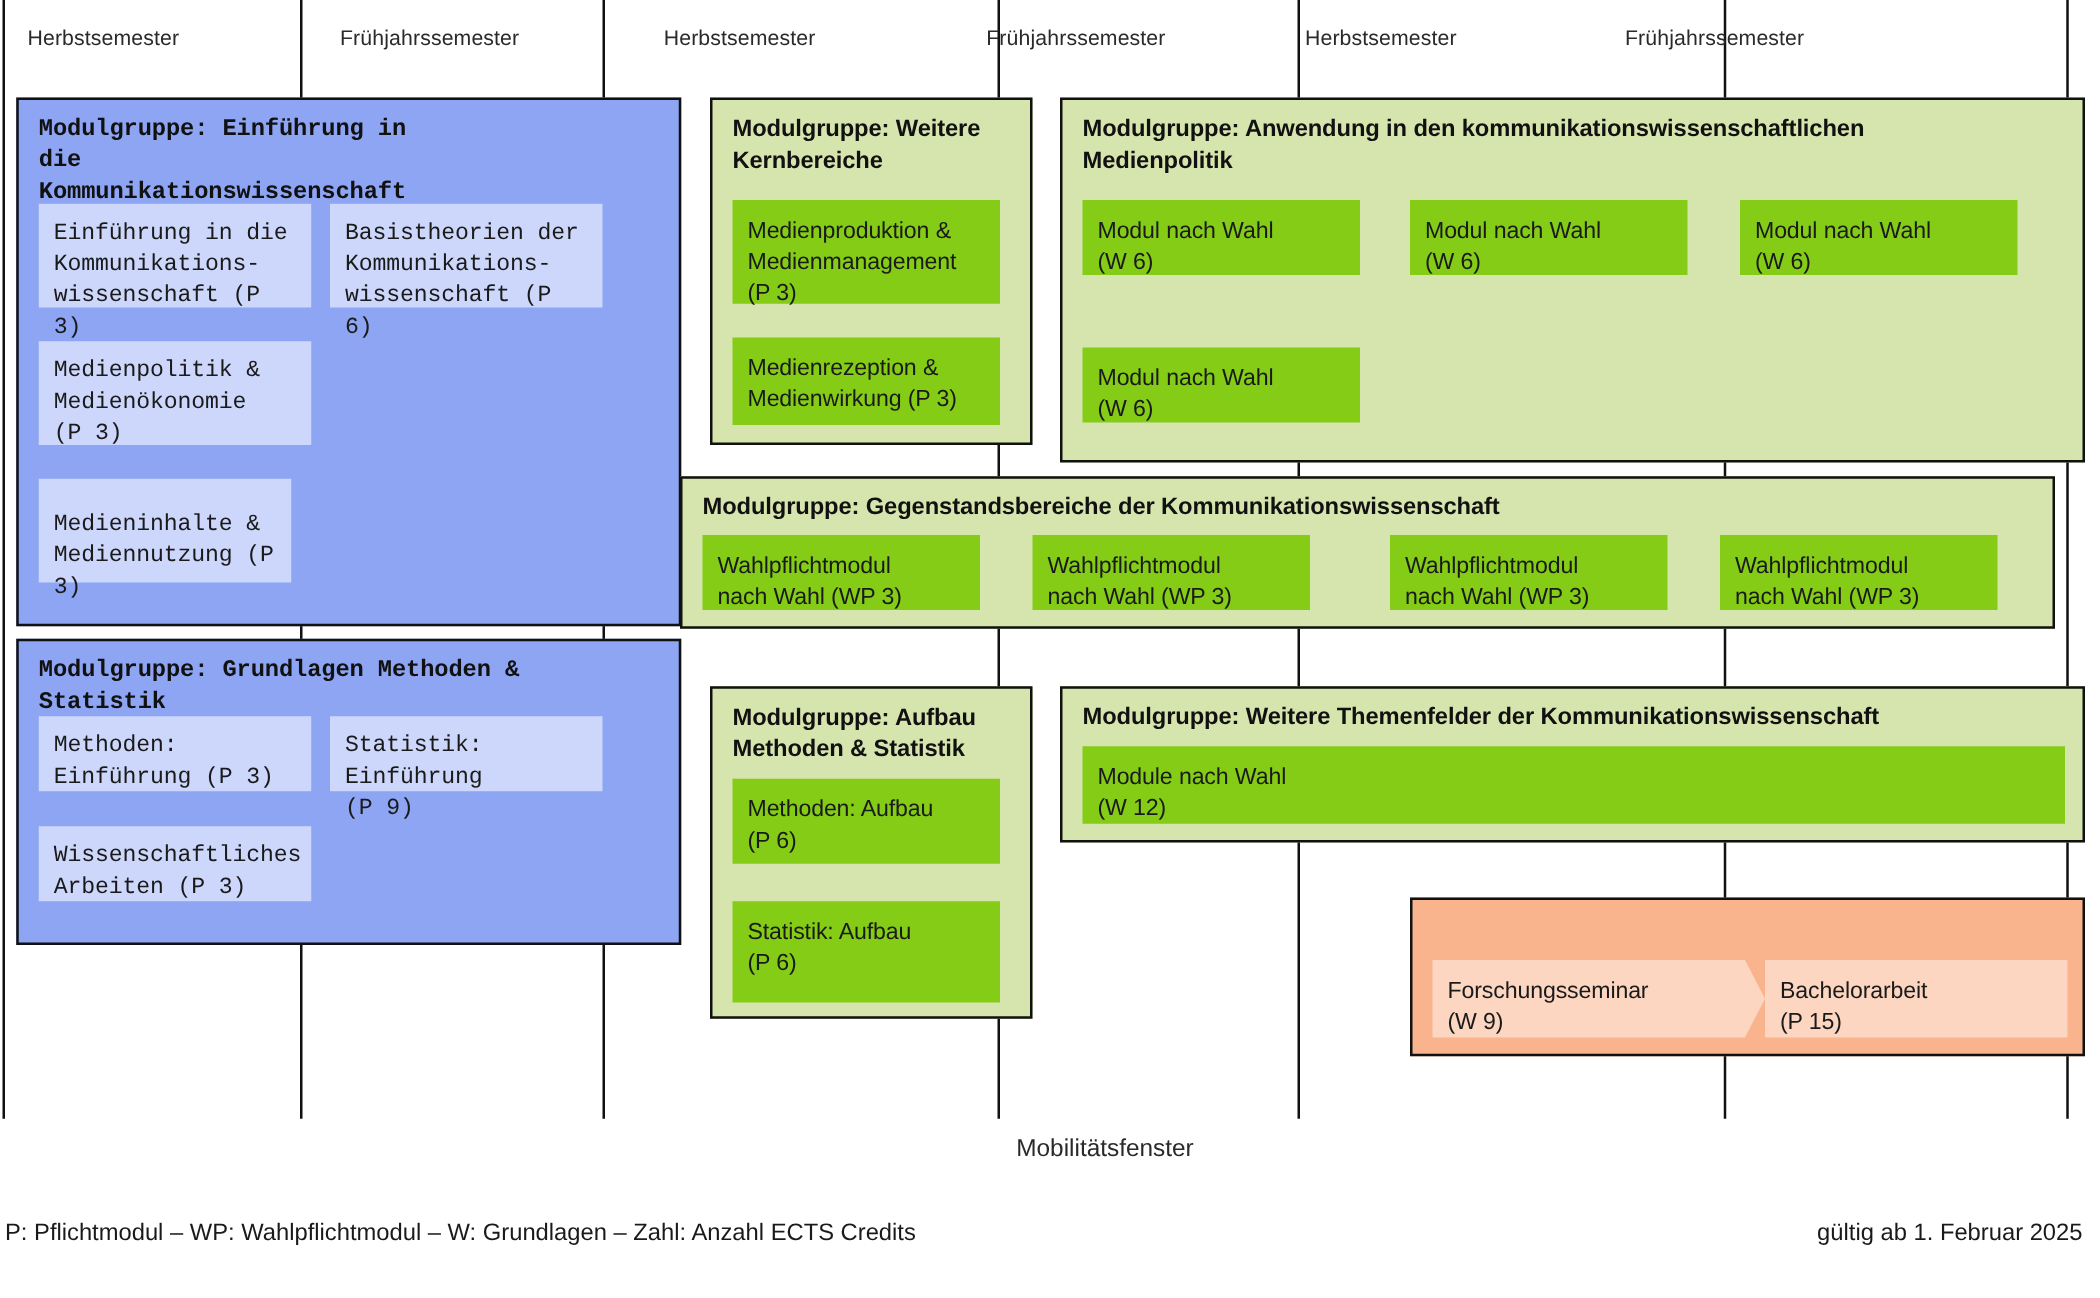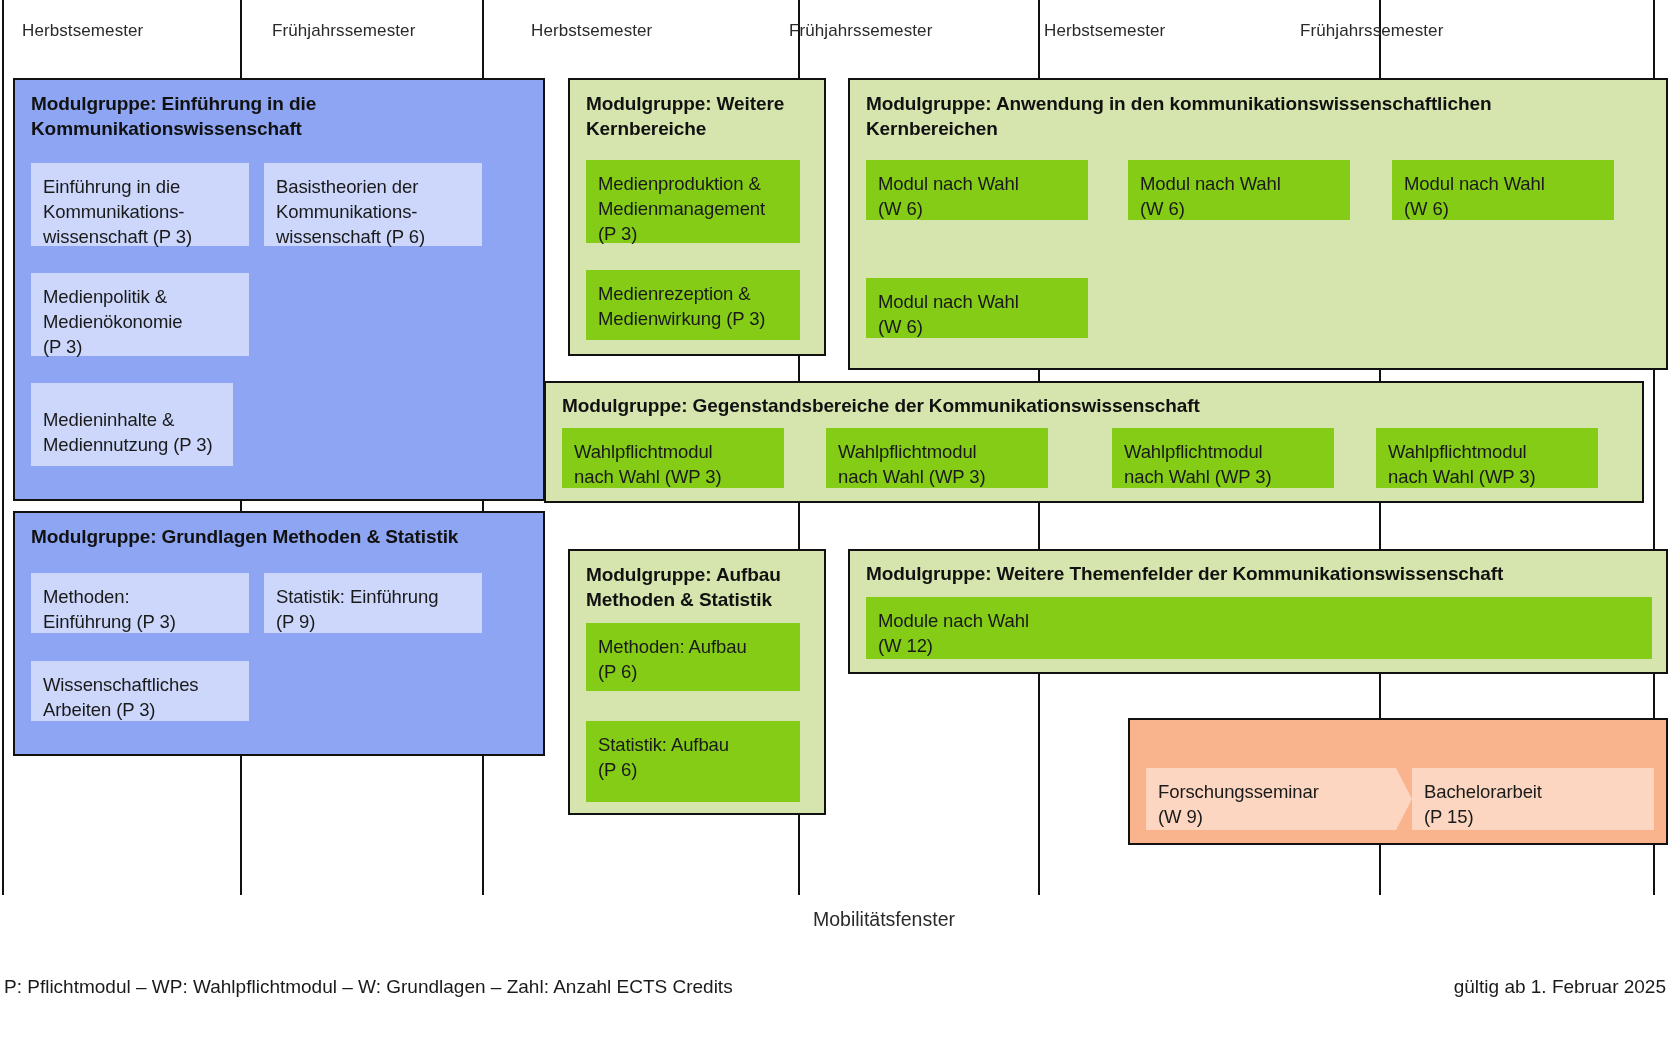--- a/index.html
+++ b/index.html
@@ -15,21 +15,21 @@
 
   
   .sem-label{position:absolute;top:21px;font-size:17px;color:#2a2a2a;letter-spacing:.1px;white-space:nowrap;}
 
   
   .group{position:absolute;box-sizing:border-box;border:2.5px solid #111111;}
   .group-title{
     font-size:19px;font-weight:bold;color:#111111;line-height:25px;
     letter-spacing:-.1px;
   }
-  .g-blue{background:#8da5f3;}
+  .g-blue{background:#8da5f3;font-family:Liberation Mono, monospace;}
   .g-green{background:#d6e5ad;}
   .g-orange{background:#f9b48e;}
 
   
   .mod{position:absolute;box-sizing:border-box;font-size:18.5px;line-height:25px;color:#1a1a1a;letter-spacing:-.1px;}
   .m-blue{background:#ccd7fb;}
   .m-green{background:#84cc16;}
   .m-orange{background:#fcd6c0;}
   .mod span{display:block;}
 
@@ -113,21 +113,21 @@
     <span>(P 3)</span>
   </div>
 
   <div class="mod m-green" style="left:16px;top:190px;width:214px;height:70px;padding:11px 12px;">
     <span>Medienrezeption &amp;</span>
     <span>Medienwirkung (P 3)</span>
   </div>
 </div>
 
 <div class="group g-green" style="left:848px;top:78px;width:820px;height:292px;">
-  <div class="group-title abs" style="left:16px;top:11px;width:720px;">Modulgruppe: Anwendung in den kommunikationswissenschaftlichen Kernbereichen</div>
+  <div class="group-title abs" style="left:16px;top:11px;width:720px;">Modulgruppe: Anwendung in den kommunikationswissenschaftlichen Medienpolitik</div>
 
   <div class="mod m-green" style="left:16px;top:80px;width:222px;height:60px;padding:11px 12px;">
     <span>Modul nach Wahl</span>
     <span>(W 6)</span>
   </div>
 
   <div class="mod m-green" style="left:278px;top:80px;width:222px;height:60px;padding:11px 12px;">
     <span>Modul nach Wahl</span>
     <span>(W 6)</span>
   </div>

